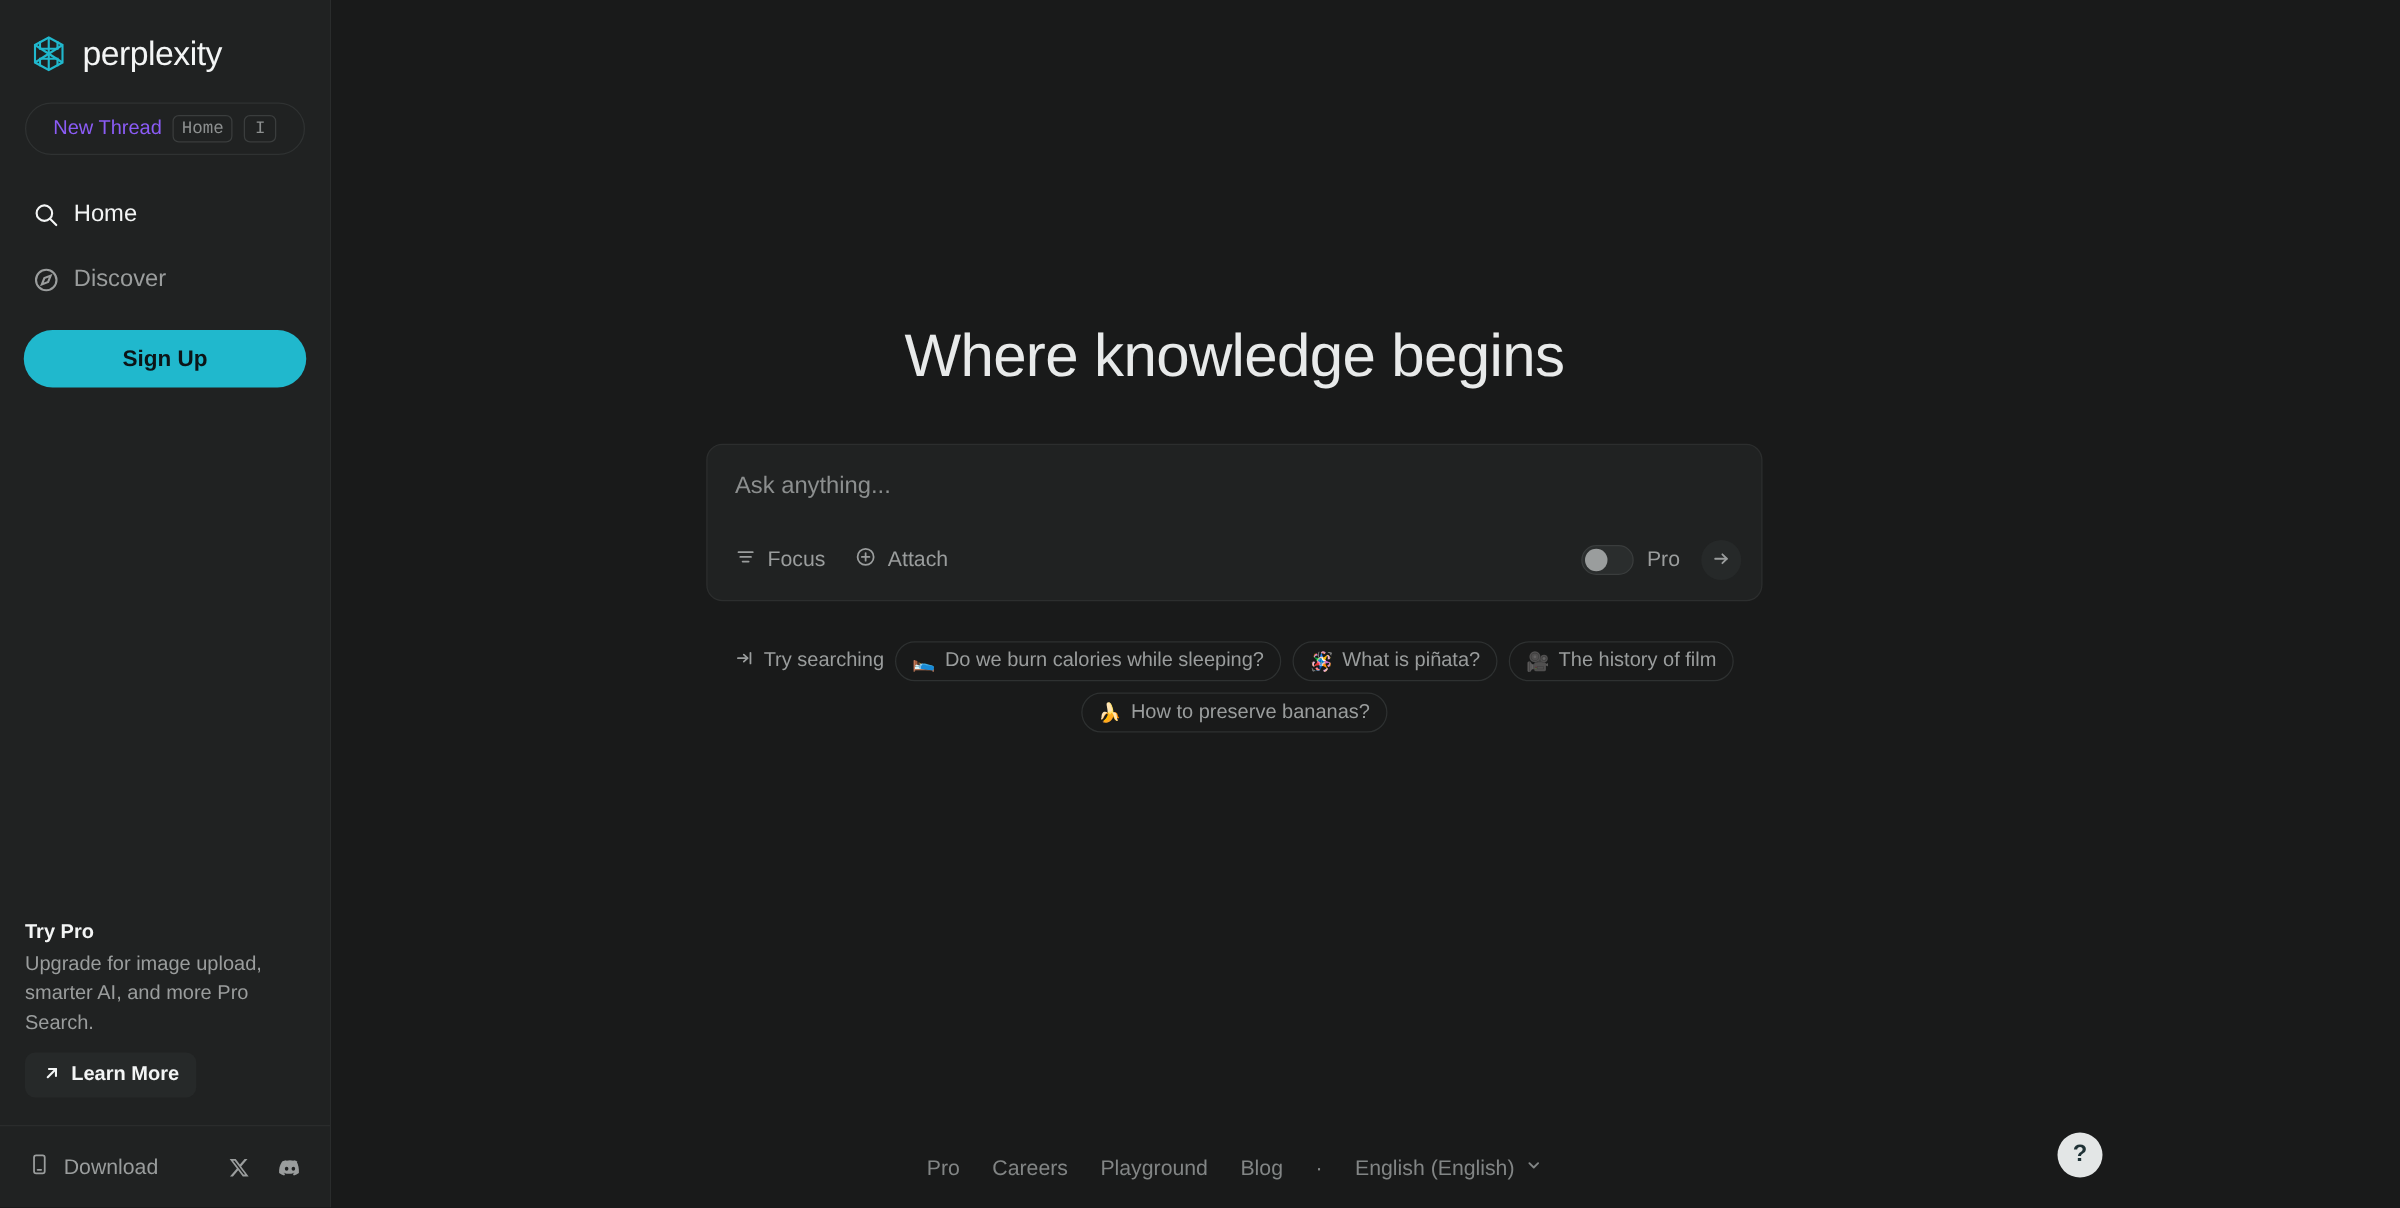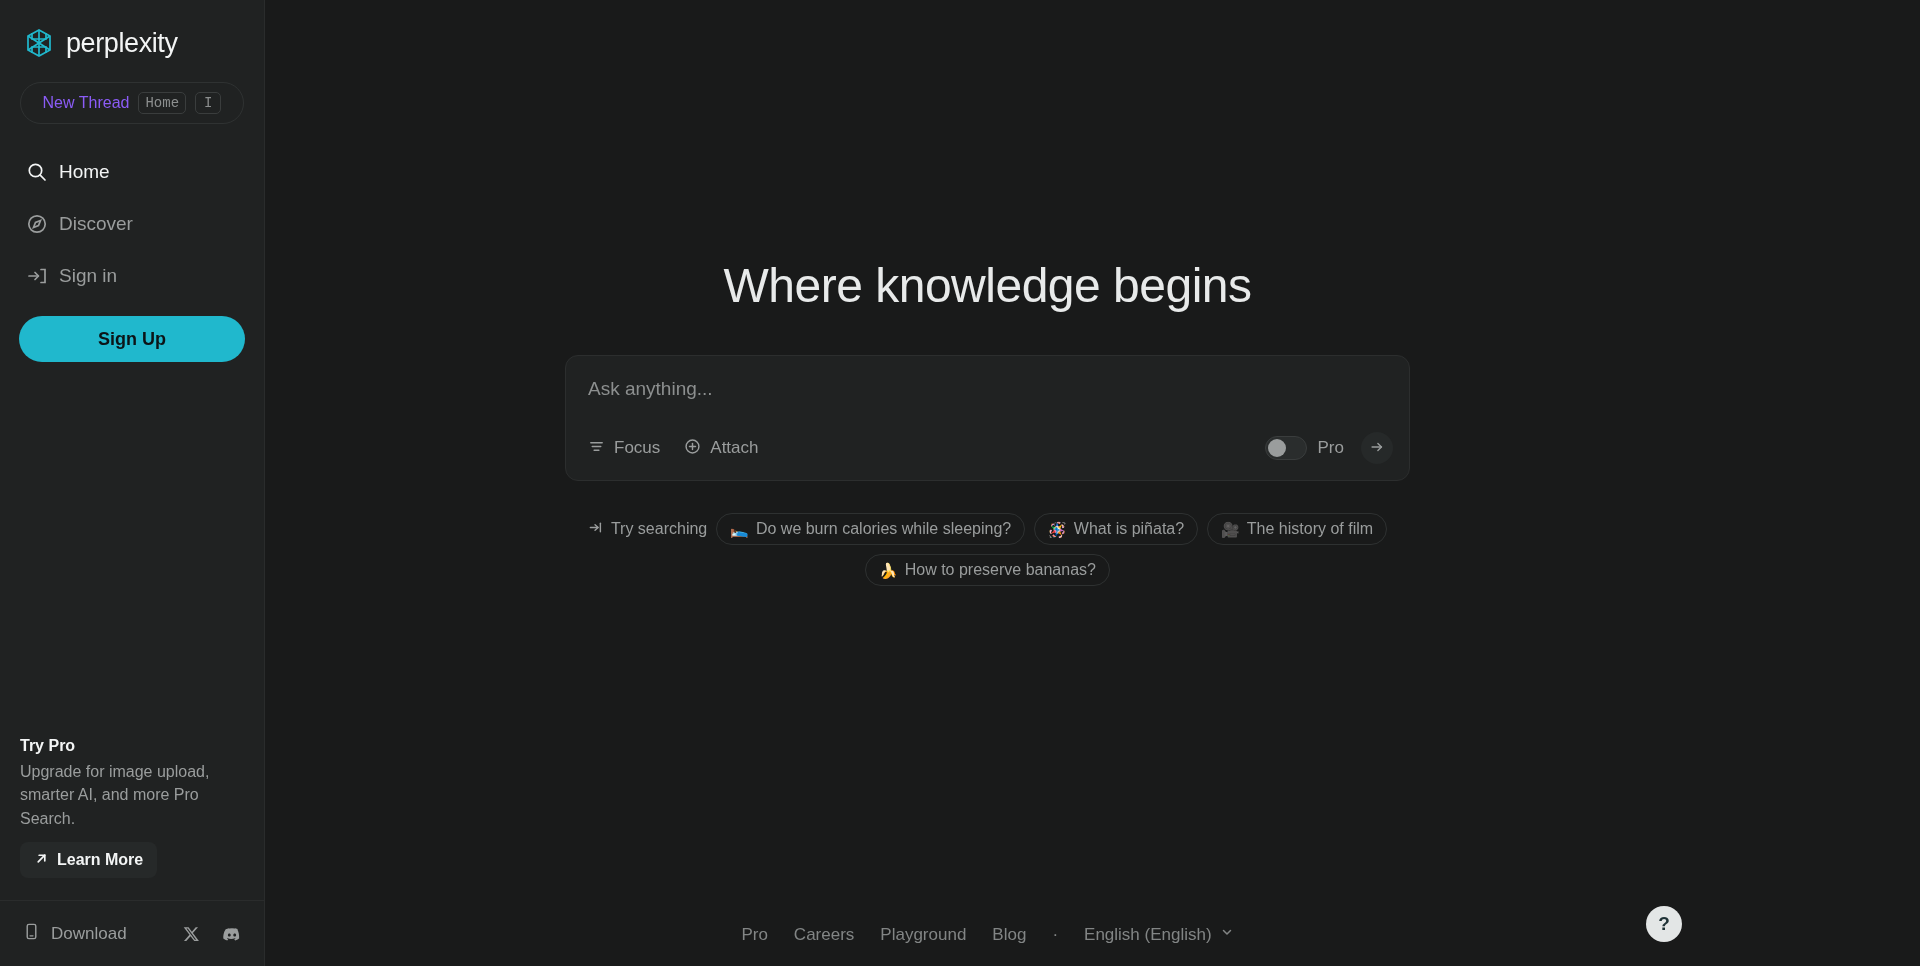--- a/index.html
+++ b/index.html
@@ -227,30 +227,20 @@
         <span class="nav-label">Home</span>
       </div>
       <div class="nav-item">
         <span class="nav-icon">
           <svg viewBox="0 0 22 22" width="22" height="22">
               <circle cx="11" cy="11" r="8.2"></circle>
               <path d="M14.5 7.5 L9.5 9.5 L7.5 14.5 L12.5 12.5 Z"></path>
             </svg>
         </span>
         <span class="nav-label">Discover</span>
-      </div>
-      <div class="nav-item">
-        <span class="nav-icon">
-          <svg viewBox="0 0 22 22" width="22" height="22">
-              <path d="M3 11 L12 11" stroke-linecap="round"></path>
-              <path d="M9 7.5 L12.5 11 L9 14.5" stroke-linecap="round" stroke-linejoin="round"></path>
-              <path d="M15 4.5 L19 4.5 L19 17.5 L15 17.5" stroke-linecap="round"></path>
-            </svg>
-        </span>
-        <span class="nav-label">Sign in</span>
       </div>
     </nav>
 
     <button class="signup-btn">Sign Up</button>
 
     <div class="sidebar-spacer"></div>
 
     <div class="try-pro">
       <div class="try-pro-title">Try Pro</div>
       <div class="try-pro-desc">Upgrade for image upload, smarter AI, and more Pro Search.</div>

